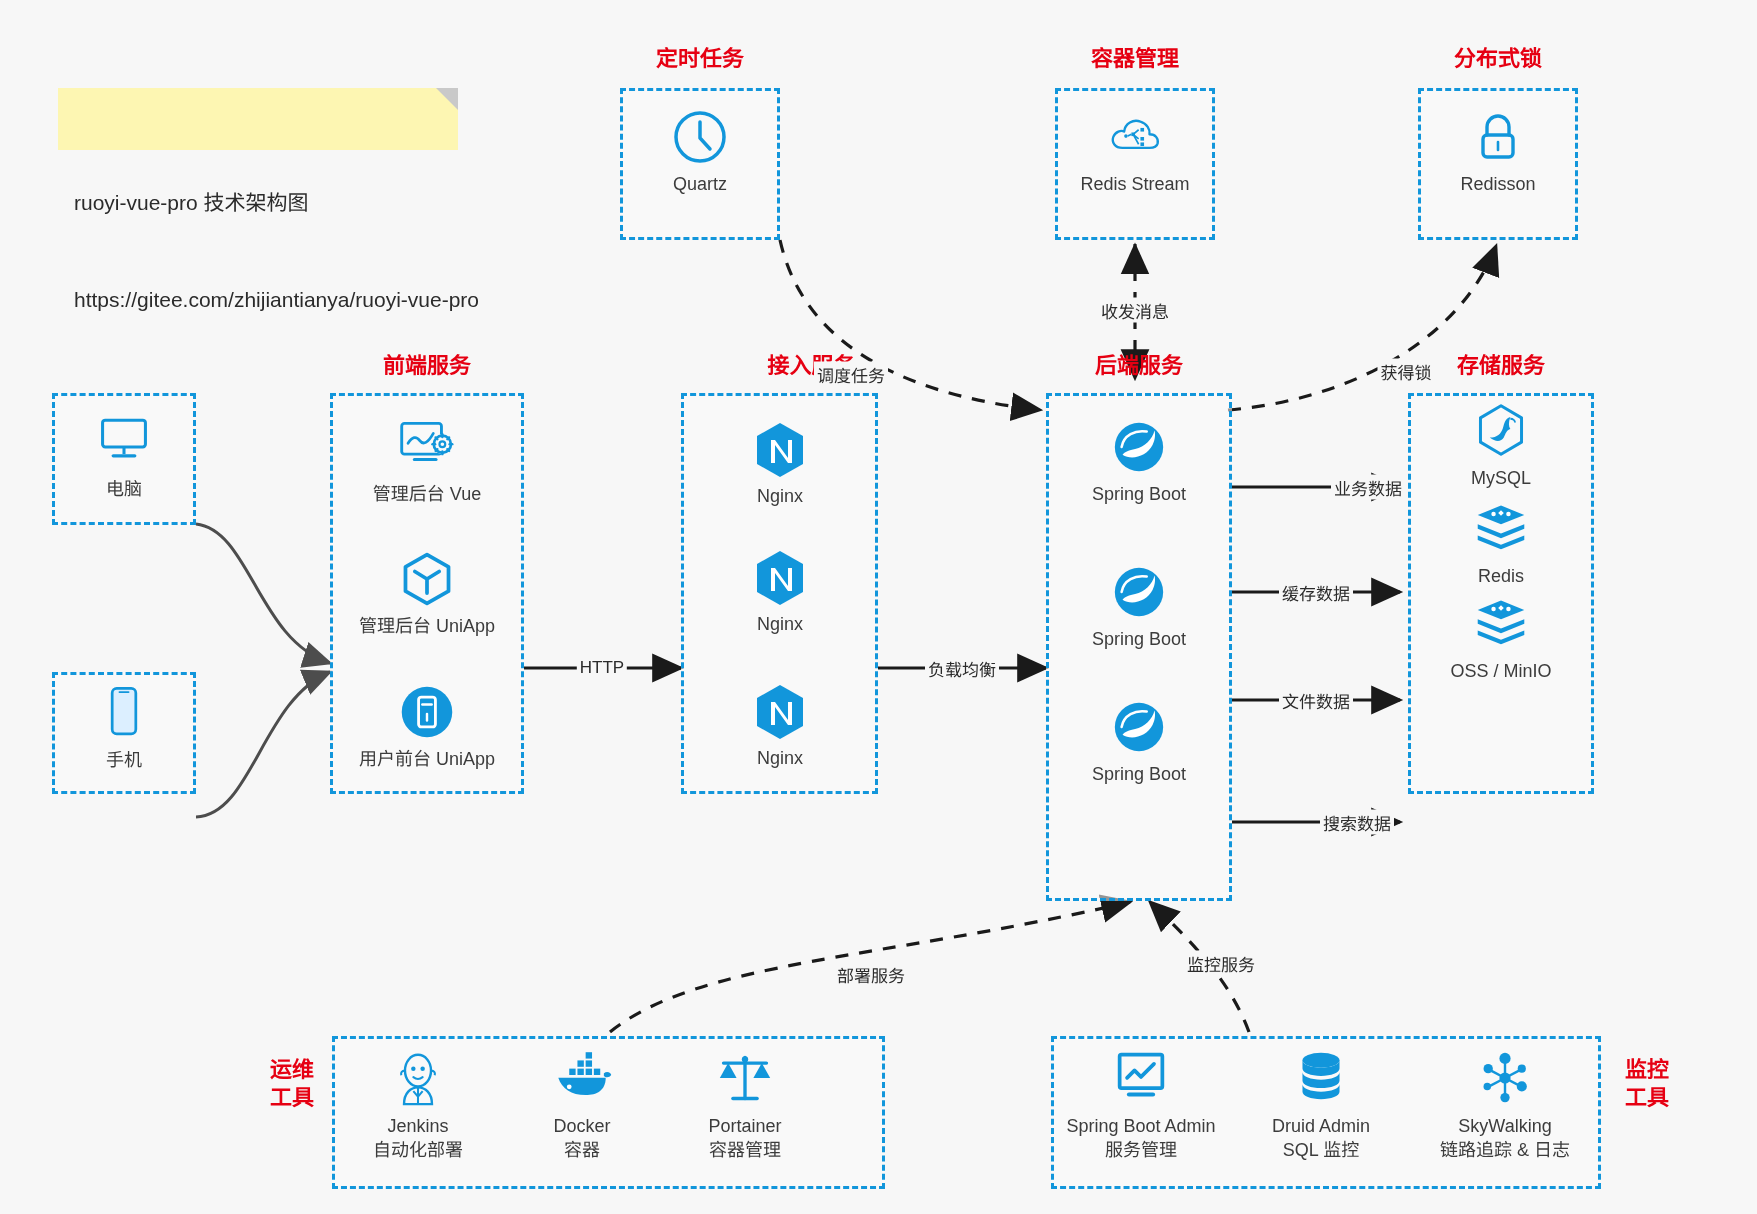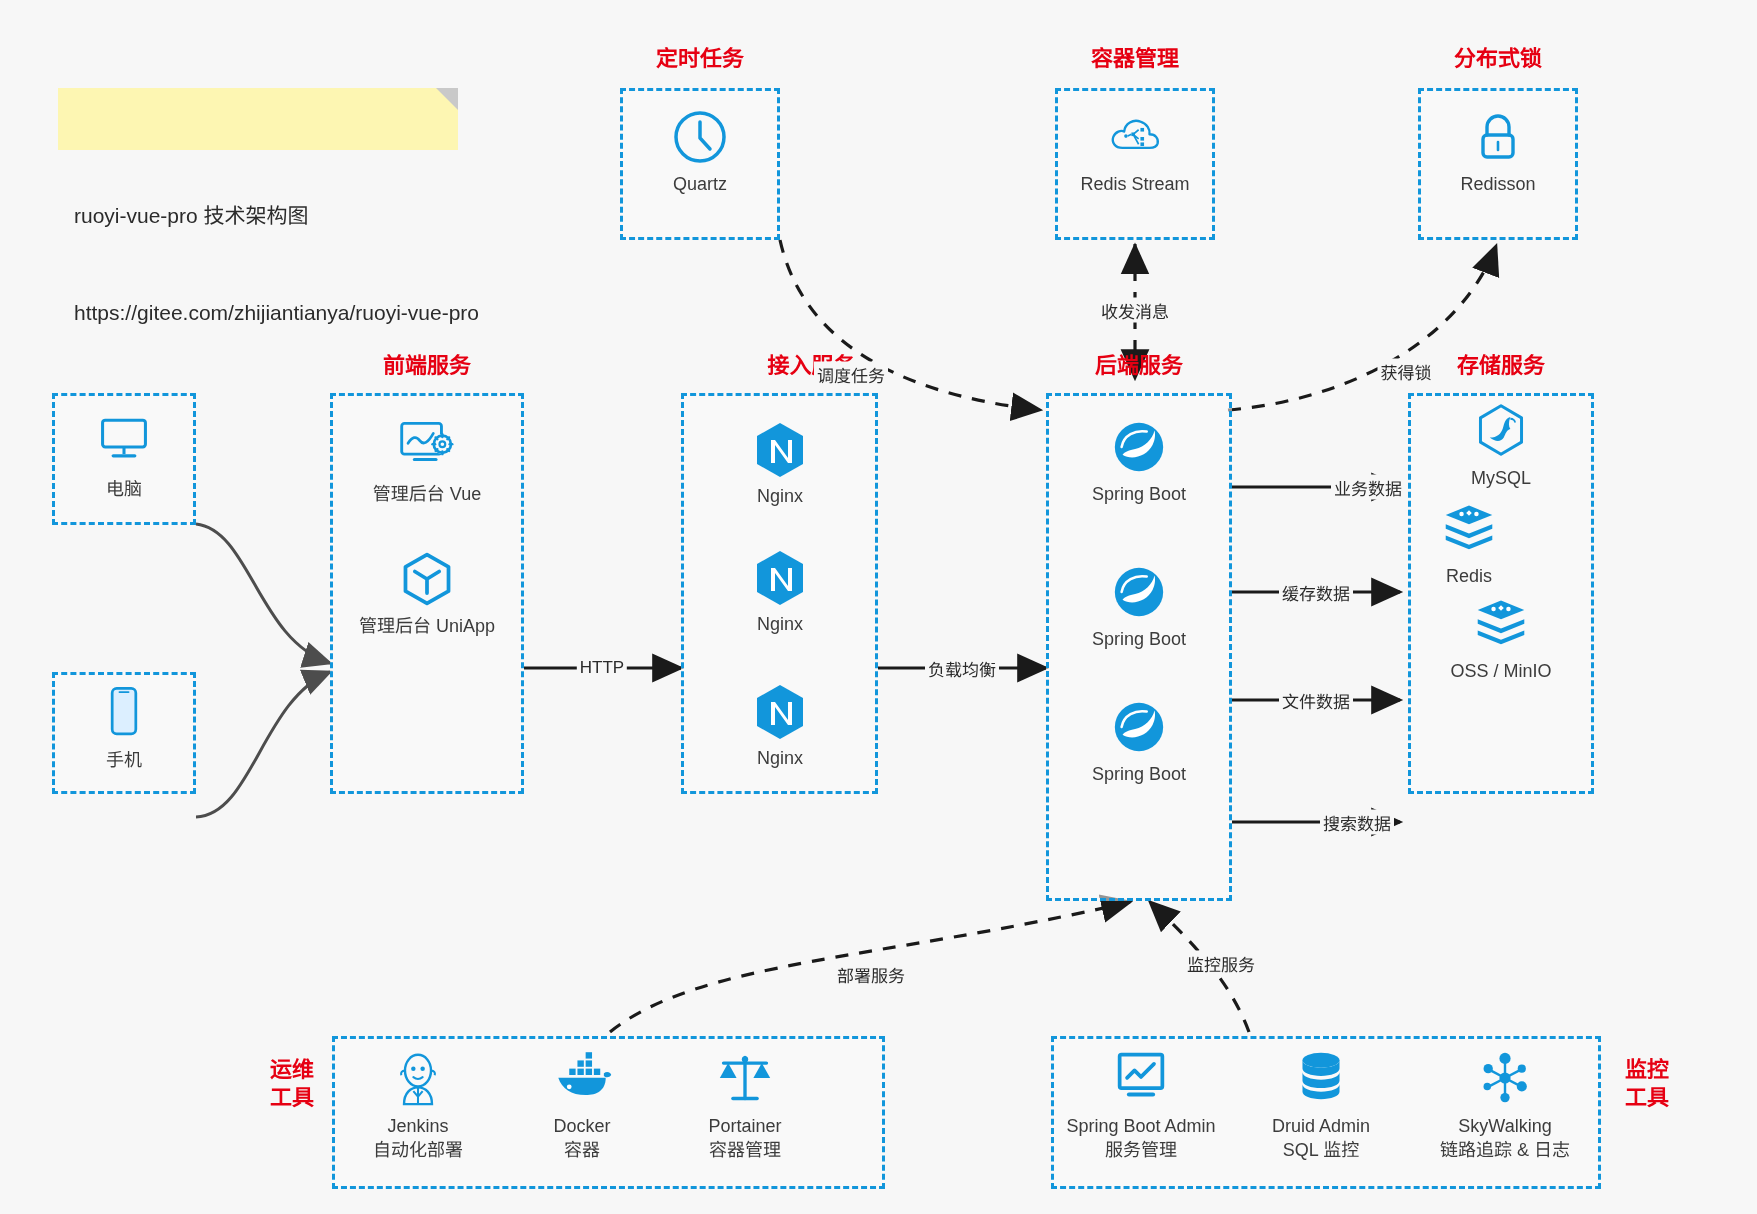--- a/index.html
+++ b/index.html
@@ -24,21 +24,21 @@
     width: 1757px;
     height: 1214px;
     pointer-events: none;
   }
 
   
   .note {
     position: absolute;
     background: #fdf6b2;
     box-sizing: border-box;
-    padding: 14px 16px 12px 16px;
+    padding: 1px 16px 12px 16px;
     line-height: 1.55;
     font-size: 21px;
     color: #2b2b2b;
     white-space: pre;
   }
   .note-fold {
     position: absolute;
     right: 0; top: 0;
     width: 0; height: 0;
     border-left: 22px solid transparent;
@@ -247,20 +247,31 @@
   <div class="node" style="left:352px; top:550px;">
     <span class="ic">
       <svg width="58" height="58" viewBox="0 0 62 62">
         <path d="M31 5 L54 18 L54 44 L31 57 L8 44 L8 18 Z" fill="none" stroke="#1296db" stroke-width="4" stroke-linejoin="round"></path>
         <path d="M31 31 L31 46 M31 31 L18 23 M31 31 L44 23" fill="none" stroke="#1296db" stroke-width="4" stroke-linecap="round" stroke-linejoin="round"></path>
       </svg>
     </span>
     <span class="lbl">管理后台 UniApp</span>
   </div>
 
+  <div class="node" style="left:352px; top:683px;">
+    <span class="ic">
+      <svg width="58" height="58" viewBox="0 0 62 62">
+        <circle cx="31" cy="31" r="27" fill="#1296db"></circle>
+        <rect x="22" y="15" width="18" height="32" rx="3" fill="none" stroke="#ffffff" stroke-width="3"></rect>
+        <path d="M26 23 L36 23" stroke="#ffffff" stroke-width="2.6" stroke-linecap="round"></path>
+        <path d="M31 33 L31 40" stroke="#ffffff" stroke-width="2.6" stroke-linecap="round"></path>
+      </svg>
+    </span>
+    <span class="lbl">用户前台 UniApp</span>
+  </div>
 
   <div class="group-title" style="left:713px; top:352px; width:197px;">接入服务</div>
   <div class="box" style="left:681px; top:393px; width:197px; height:401px;"></div>
 
   <div class="node" style="left:705px; top:420px;">
     <span class="ic">
       <svg width="58" height="62" viewBox="0 0 58 62">
         <path d="M29 3 L52 16 L52 44 L29 57 L6 44 L6 16 Z" fill="#1296db"></path>
         <path d="M20 43 L20 20 L24 20 L37 38 L37 20 L41 20 L41 43 L37 43 L24 25 L24 43 Z" fill="#ffffff"></path>
       </svg>
@@ -331,21 +342,21 @@
     <span class="ic">
       <svg width="56" height="56" viewBox="0 0 60 60">
         <path d="M30 4 L52 17 L52 43 L30 56 L8 43 L8 17 Z" fill="none" stroke="#1296db" stroke-width="3.2" stroke-linejoin="round"></path>
         <path d="M18 38 C26 38 30 34 32 28 C34 22 34 18 40 16 C38 22 38 26 40 29 C36 30 35 34 33 38 C30 43 24 43 18 38 Z" fill="#1296db"></path>
         <path d="M40 18 C43 18 45 20 45 22" fill="none" stroke="#1296db" stroke-width="2"></path>
       </svg>
     </span>
     <span class="lbl">MySQL</span>
   </div>
 
-  <div class="node" style="left:1394px; top:500px;">
+  <div class="node" style="left:1426px; top:500px;">
     <span class="ic">
       <svg width="56" height="54" viewBox="0 0 60 58">
         <path d="M30 6 L55 16 L30 26 L5 16 Z" fill="#1296db"></path>
         <path d="M5 26 L30 36 L55 26 L55 31 L30 41 L5 31 Z" fill="#1296db"></path>
         <path d="M5 38 L30 48 L55 38 L55 43 L30 53 L5 43 Z" fill="#1296db"></path>
         <circle cx="22" cy="15" r="2.4" fill="#ffffff"></circle>
         <circle cx="38" cy="15" r="2.4" fill="#ffffff"></circle>
         <path d="M30 11 L33 14 L30 17 L27 14 Z" fill="#ffffff"></path>
       </svg>
     </span>

